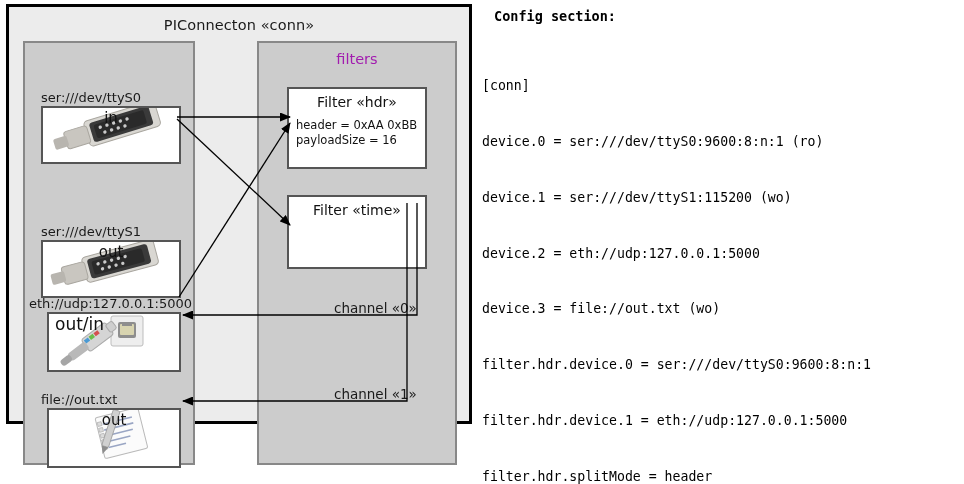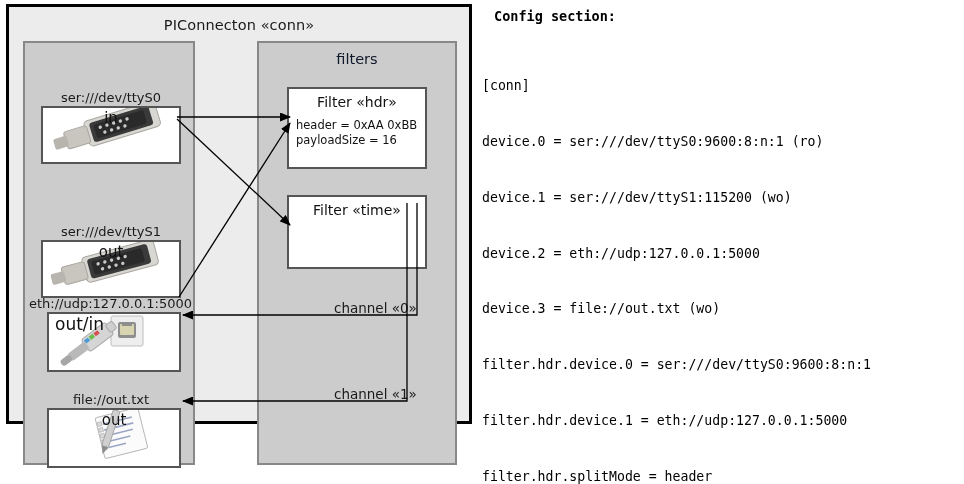--- a/index.html
+++ b/index.html
@@ -57,33 +57,33 @@
     width: 200px;
     height: 424px;
   }
   #filters-title {
     position: absolute;
     left: 0;
     top: 8px;
     width: 100%;
     text-align: center;
     font-size: 14.5px;
-    color: #0f172a;
+    color: #a21caf;
   }
 
   
   .device {
     position: absolute;
     left: 16px;
     width: 140px;
   }
   .device-label {
     font-size: 13px;
     color: #1a1a1a;
-    text-align: center;
+    text-align: left;
     line-height: 17px;
     white-space: nowrap;
   }
   .device-label.wide {
     position: absolute;
     left: -12px;
     width: 164px;
     text-align: left;
   }
   .device-box {

